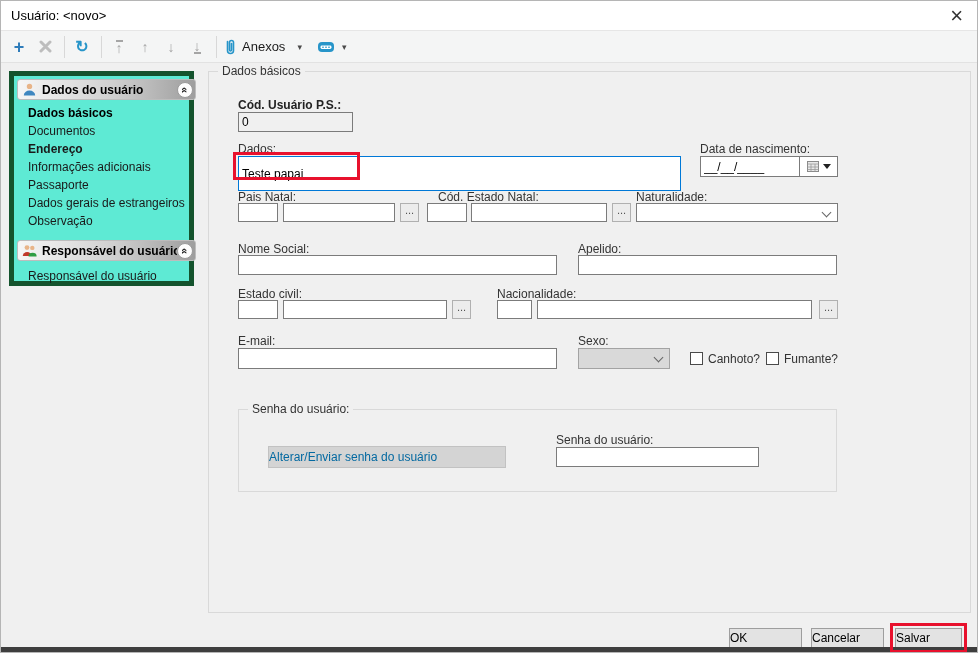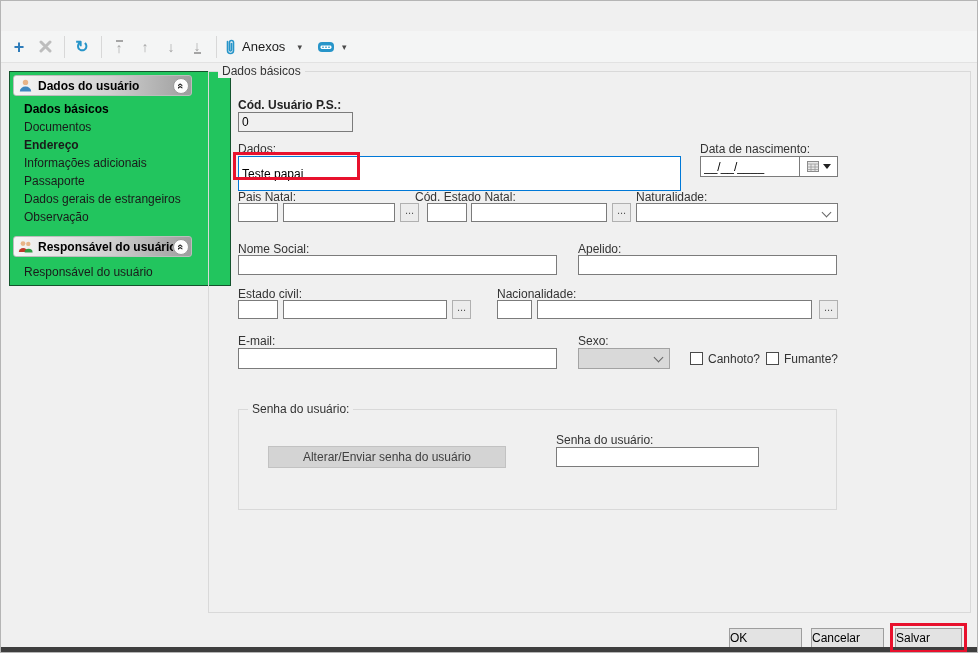--- a/index.html
+++ b/index.html
@@ -21,21 +21,21 @@
   .arrow-gray { color:#a5a5a5; font-size:14px; font-weight:bold; line-height:12px; }
   .bar-top { border-top:2px solid #a5a5a5; padding-top:0px; }
   .bar-bottom { border-bottom:2px solid #a5a5a5; }
   .anexos-label { font-size:13px; color:#1a1a1a; margin:0 6px 0 4px; }
   .caret { font-size:9px; color:#4a4a4a; margin:0 6px; }
 
   
   .content { position:absolute; top:62px; left:0; width:978px; height:586px; background:#f0f0f0; }
 
   
-  .sidebar { position:absolute; left:8px; top:8px; width:222px; height:215px; background:#22c55e; border:1px solid #14532d; }
+  .sidebar { position:absolute; left:8px; top:8px; width:185px; height:215px; background:#5eead4; border:5px solid #14532d; }
   .sb-header { position:absolute; left:3px; width:179px; height:21px; border-radius:3px; background:linear-gradient(to right,#f6f6f6 0%,#cfcfcf 55%,#9e9e9e 100%); border:1px solid #bdbdbd; display:flex; align-items:center; padding:0 2px 0 4px; }
   .sb-header-title { font-size:12px; font-weight:bold; color:#000; margin-left:5px; flex:1; white-space:nowrap; overflow:hidden; }
   .collapse-btn { width:16px; height:16px; border-radius:50%; background:#fdfdfd; border:1px solid #9a9a9a; display:flex; align-items:center; justify-content:center; flex:none; }
   .collapse-btn span { display:inline-block; transform:rotate(90deg); font-size:11px; font-weight:bold; color:#222; line-height:10px; }
   .sb-item { position:absolute; left:14px; font-size:12px; color:#1a1a1a; white-space:nowrap; cursor:default; }
   .sb-item.sel { font-weight:bold; color:#000; }
 
   
   .groupbox { position:absolute; border:1px solid #d9d9d9; }
   .gb-title { position:absolute; top:-8px; left:9px; background:#f0f0f0; padding:0 4px; font-size:12px; color:#333; white-space:nowrap; }
@@ -45,31 +45,35 @@
   .inp { position:absolute; background:#fff; border:1px solid #7b7b7b; font-size:12px; color:#000; padding:1px 3px; font-family:inherit; outline:none; }
   .inp.disabled { background:#f0f0f0; }
   .inp.focus { border:1px solid #0078d7; }
   .btn-dots { position:absolute; background:#ececec; border:1px solid #b0b0b0; font-size:11px; color:#555; text-align:center; line-height:13px; cursor:default; }
   .combo { position:absolute; background:#fff; border:1px solid #7b7b7b; }
   .combo .chev { position:absolute; right:7px; top:5px; width:7px; height:7px; border-right:1.4px solid #666; border-bottom:1.4px solid #666; transform:rotate(45deg); }
   .combo.disabled { background:#d9d9d9; border-color:#a3a3a3; }
   .cb { position:absolute; width:13px; height:13px; background:#fff; border:1px solid #4a4a4a; }
   .date-btn { position:absolute; background:#fff; border:1px solid #7b7b7b; display:flex; align-items:center; justify-content:center; gap:4px; }
   .tri-down { width:0; height:0; border-left:4px solid transparent; border-right:4px solid transparent; border-top:5px solid #222; }
-  .gray-btn { position:absolute; background:#d4d4d4; border:1px solid #c2c2c2; color:#404040; font-size:12px; text-align:center; cursor:default; }
+  .gray-btn { position:absolute; background:#d4d4d4; border:1px solid #c2c2c2; color:#0369a1; font-size:12px; cursor:default; }
   .btn { position:absolute; background:#e3e3e3; border:1px solid #9e9e9e; font-size:12px; color:#000; text-align:left; cursor:default; }
   .red-box { position:absolute; border:3px solid #e8112d; z-index:6; pointer-events:none; }
 
   .bottom-strip { position:absolute; left:0; bottom:0; width:100%; height:5px; background:#3e3e3e; }
 </style>
 </head>
 <body>
 
 <div class="window">
 
+  <div class="titlebar">
+    <div class="title-text">Usuário: &lt;novo&gt;</div>
+    <div class="close-x">×</div>
+  </div>
 
   <div class="toolbar">
     <div class="tbtn">
         <span class="ico-plus">+</span>
       </div>
     <div class="tbtn">
       <svg width="13" height="13" viewBox="0 0 13 13">
           <path d="M2 2 L11 11 M11 2 L2 11" stroke="#bdbdbd" stroke-width="3" stroke-linecap="round"></path>
         </svg>
     </div>
@@ -162,21 +166,21 @@
             <path d="M0.5 3 H11.5 M4 3 V10.5 M8 3 V10.5 M0.5 6 H11.5 M0.5 8.5 H11.5" stroke="#9a9a9a" stroke-width="0.8"></path>
           </svg>
         <span class="tri-down"></span>
       </div>
 
       <span class="lbl" style="left:29px; top:118px;">Pais Natal:</span>
       <input class="inp" style="left: 29px; top: 131px; width: 40px; height: 19px;">
       <input class="inp" style="left: 74px; top: 131px; width: 112px; height: 19px;">
       <div class="btn-dots" style="left:191px; top:131px; width:19px; height:19px;">...</div>
 
-      <span class="lbl" style="left:206px; top:118px;">Cód. Estado Natal:</span>
+      <span class="lbl" style="left:229px; top:118px;">Cód. Estado Natal:</span>
       <input class="inp" style="left: 218px; top: 131px; width: 40px; height: 19px;">
       <input class="inp" style="left: 262px; top: 131px; width: 136px; height: 19px;">
       <div class="btn-dots" style="left:403px; top:131px; width:19px; height:19px;">...</div>
 
       <span class="lbl" style="left:427px; top:118px;">Naturalidade:</span>
       <div class="combo" style="left:427px; top:131px; width:202px; height:19px;">
           <span class="chev"></span>
         </div>
 
       <span class="lbl" style="left:29px; top:170px;">Nome Social:</span>
@@ -200,21 +204,21 @@
       <span class="lbl" style="left:369px; top:262px;">Sexo:</span>
       <div class="combo disabled" style="left:369px; top:276px; width:92px; height:21px;">
           <span class="chev"></span>
         </div>
 
       <span class="cb" style="left:481px; top:280px;"></span>
       <span class="lbl" style="left:499px; top:280px;">Canhoto?</span>
       <span class="cb" style="left:557px; top:280px;"></span>
       <span class="lbl" style="left:575px; top:280px;">Fumante?</span>
 
-      <div class="groupbox" style="left:29px; top:337px; width:599px; height:101px;">
+      <div class="groupbox" style="left:29px; top:337px; width:599px; height:83px;">
         <span class="gb-title">Senha do usuário:</span>
         <div class="gray-btn" style="left:29px; top:36px; width:238px; height:22px; line-height:20px;">Alterar/Enviar senha do usuário</div>
         <span class="lbl" style="left:317px; top:23px;">Senha do usuário:</span>
         <input class="inp" style="left: 317px; top: 37px; width: 203px; height: 20px;">
       </div>
     </div>
 
     <div class="btn" style="left:728px; top:565px; width:73px; height:21px; line-height:19px;">OK</div>
     <div class="btn" style="left:810px; top:565px; width:73px; height:21px; line-height:19px;">Cancelar</div>
     <div class="btn" style="left:894px; top:565px; width:67px; height:21px; line-height:19px;">Salvar</div>

